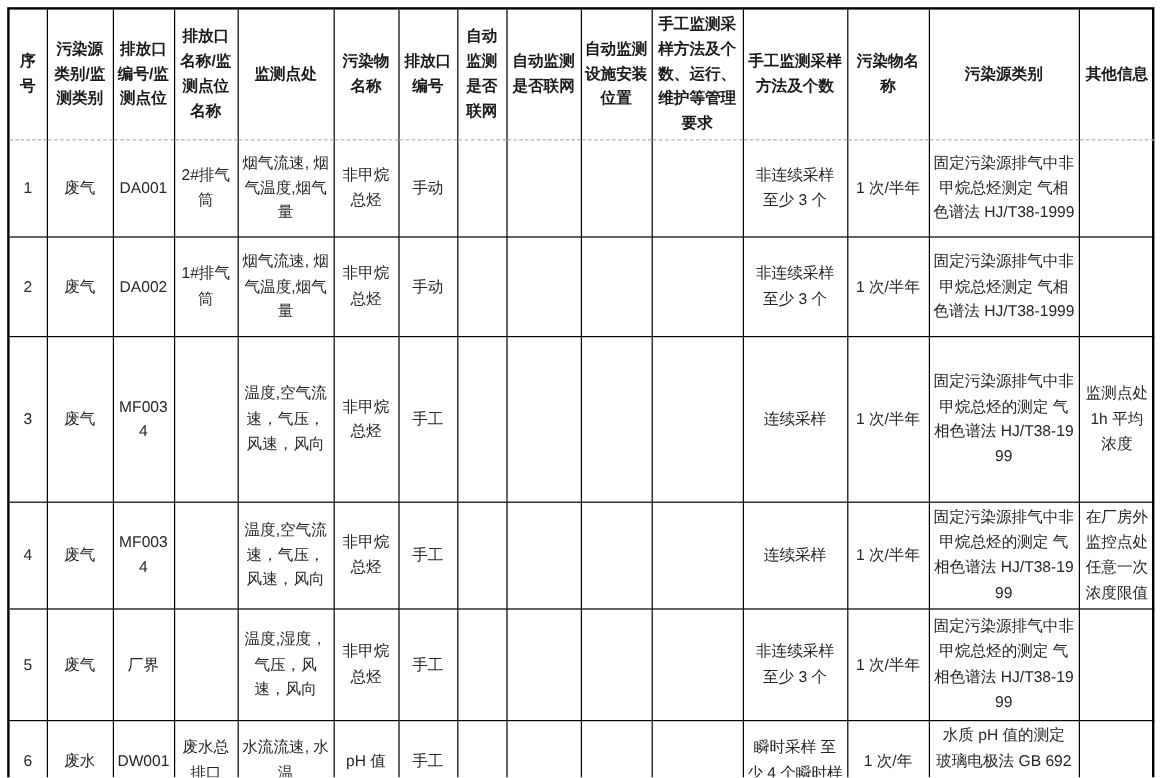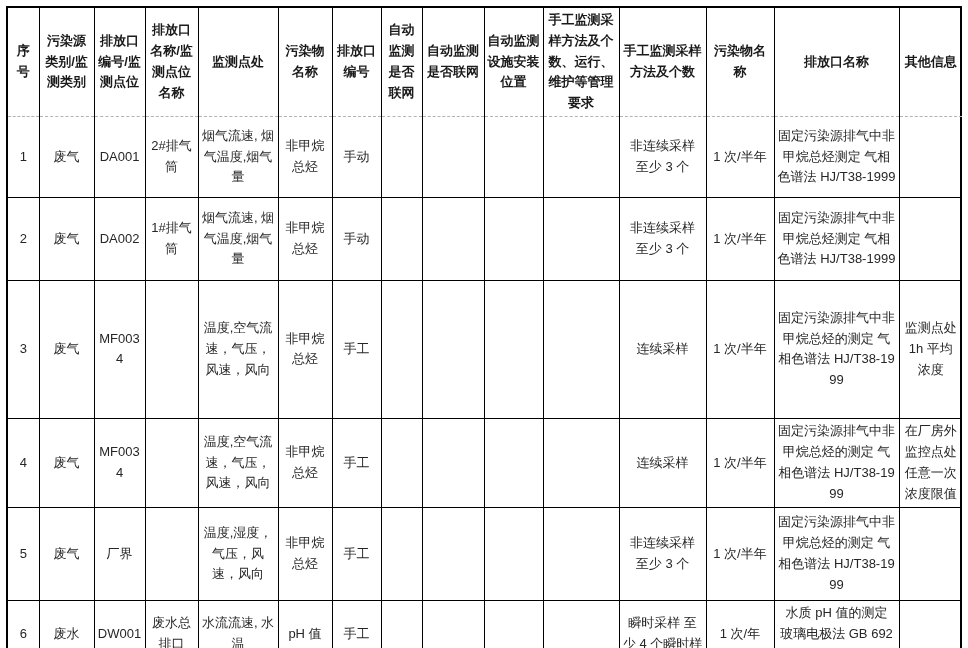--- a/index.html
+++ b/index.html
@@ -93,21 +93,21 @@
           <th>排放口名称/监测点位名称</th>
           <th>监测点处</th>
           <th>污染物名称</th>
           <th>排放口编号</th>
           <th>自动监测是否联网</th>
           <th>自动监测是否联网</th>
           <th>自动监测设施安装位置</th>
           <th>手工监测采样方法及个数、运行、维护等管理要求</th>
           <th>手工监测采样方法及个数</th>
           <th>污染物名称</th>
-          <th>排放口名称</th>
+          <th>污染源类别</th>
           <th>其他信息</th>
         </tr>
       </thead>
       <tbody>
         <tr class="row-1">
           <td>1</td>
           <td>废气</td>
           <td>DA001</td>
           <td>2#排气筒</td>
           <td>烟气流速, 烟气温度,烟气量</td>

